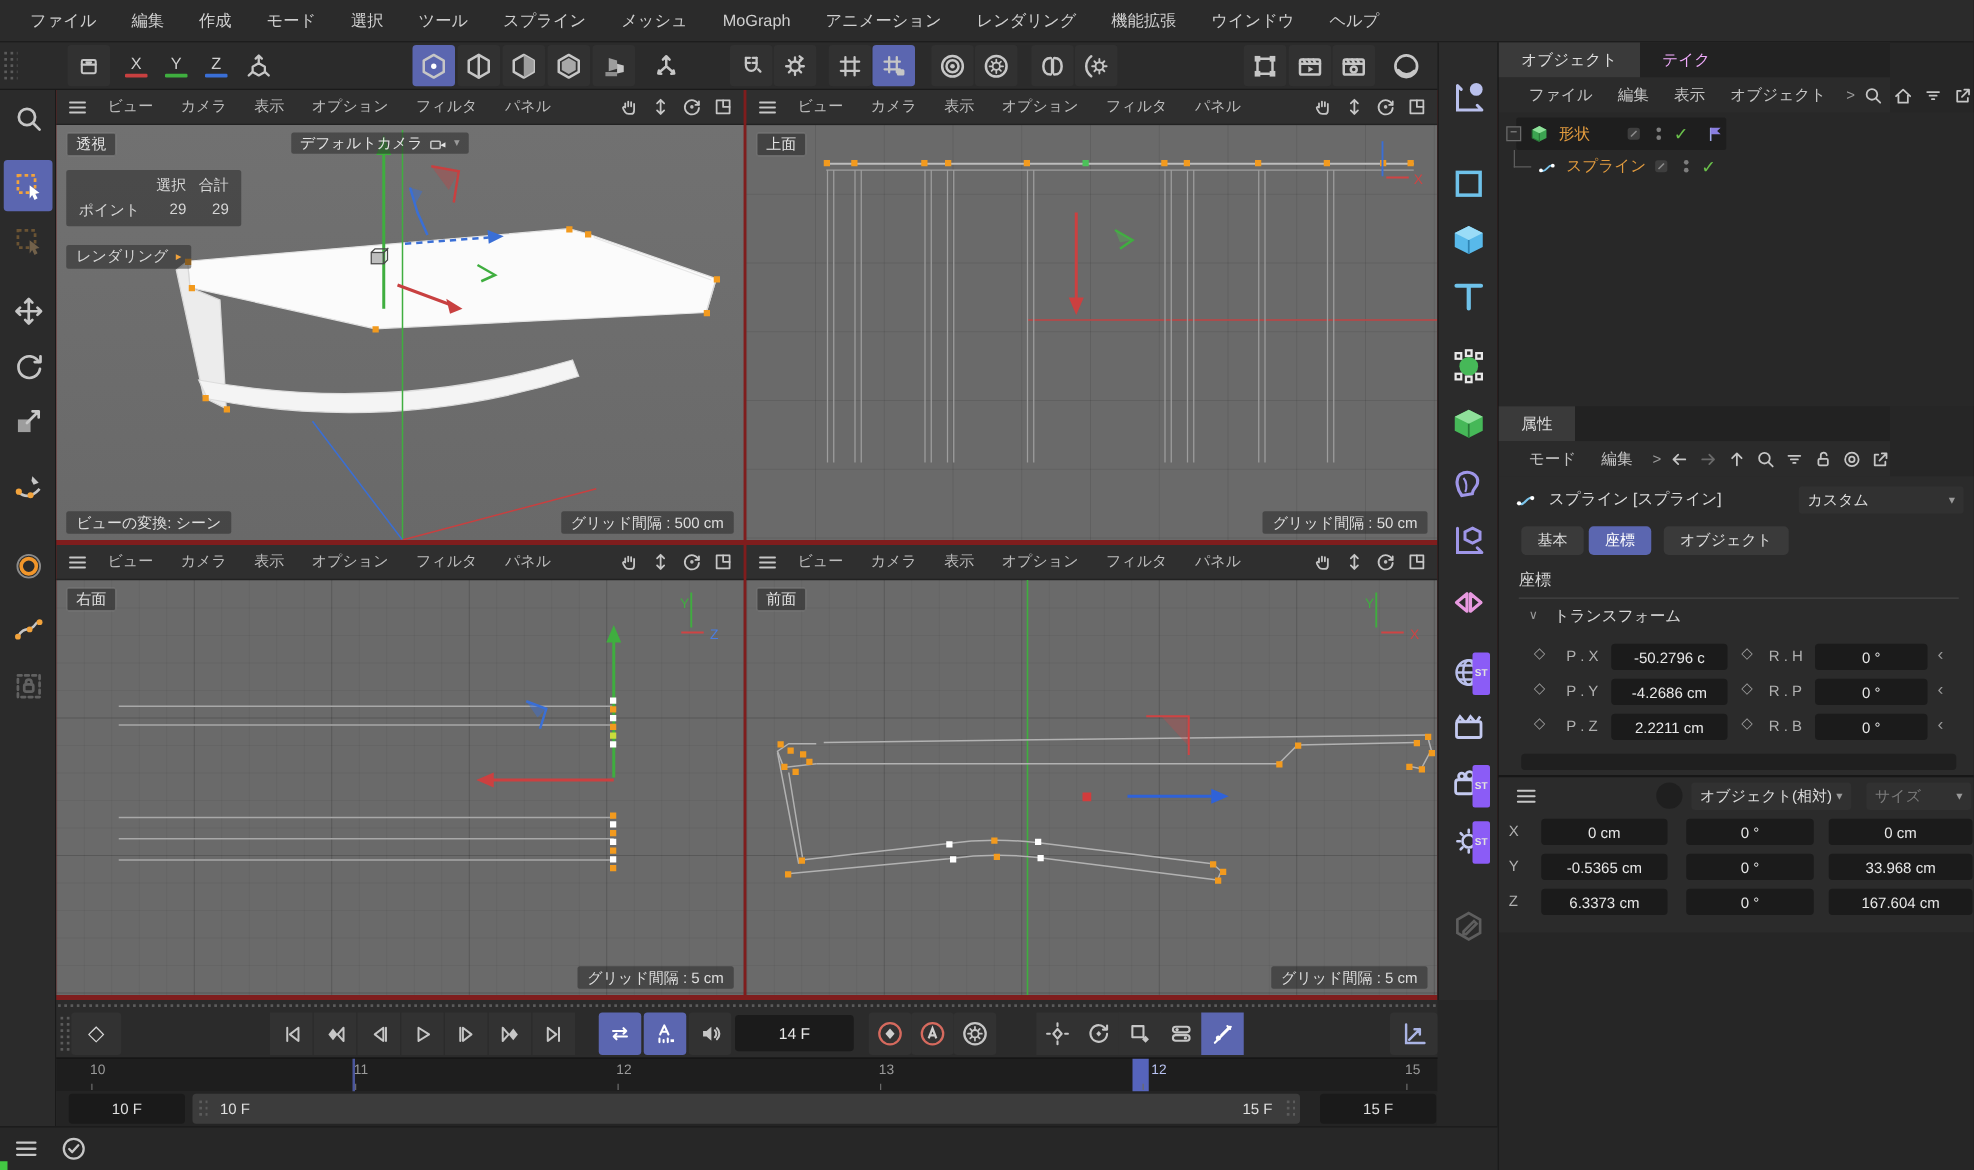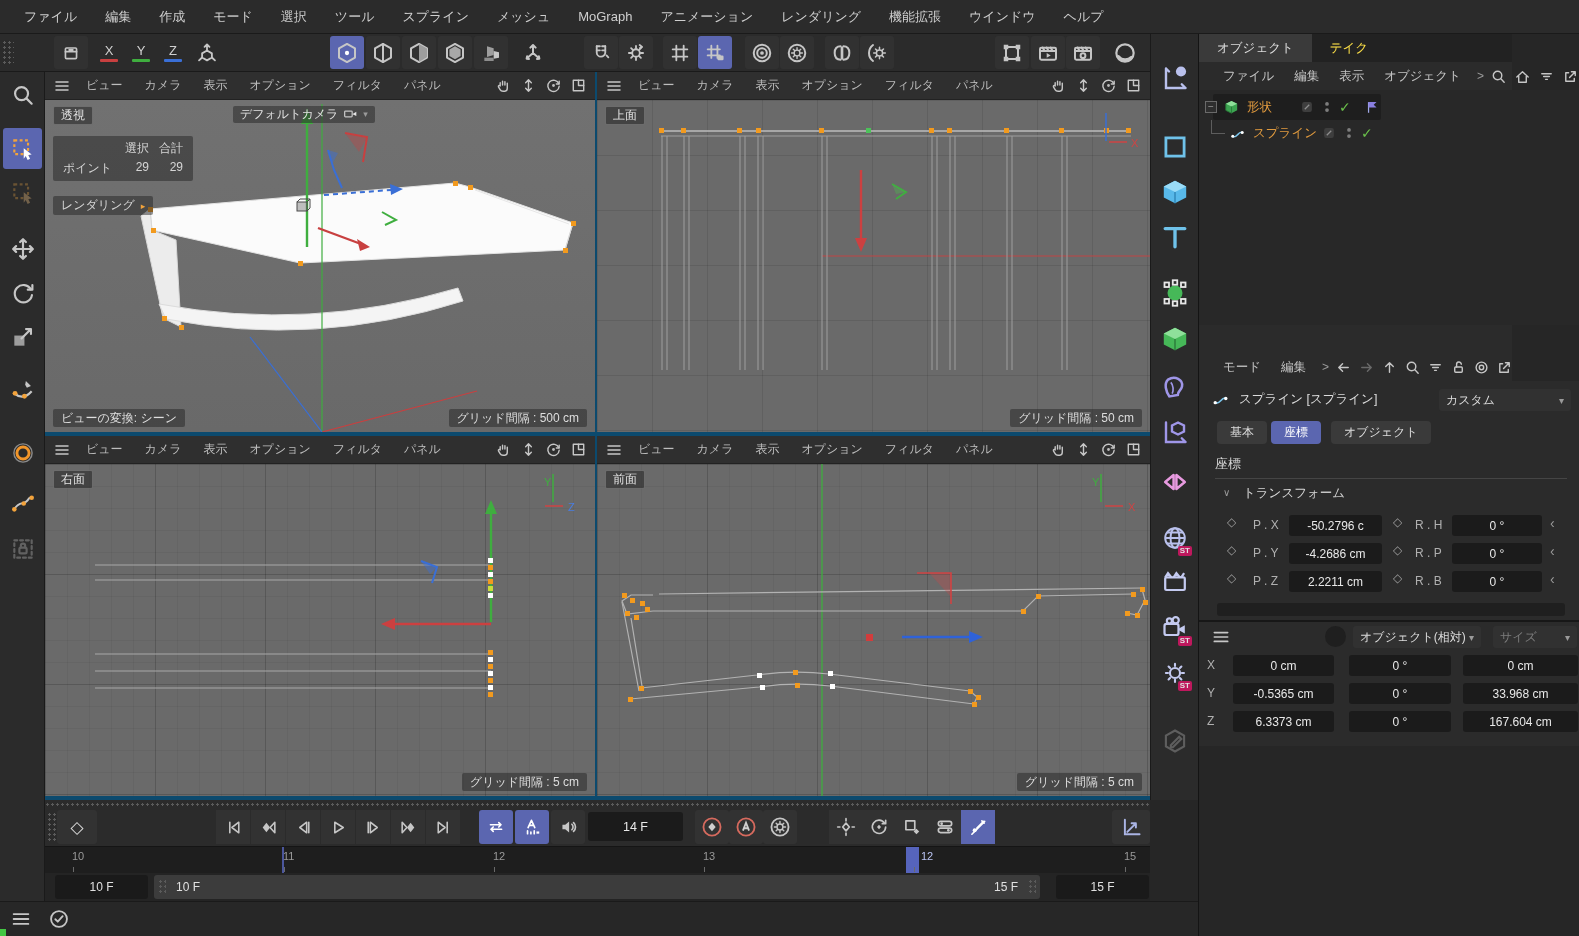--- a/index.html
+++ b/index.html
@@ -19,44 +19,44 @@
 .tbtn.blue{background:#5b66b0}
 .tbtn.flat{background:transparent}
 .xyz{font-size:13px;color:#d0d0d0;flex-direction:column;gap:1px}
 .xyz .ul{width:18px;height:3px;border-radius:1px}
 .dotgrip{background-image:radial-gradient(circle,#5b5b5b 1px,transparent 1.2px);background-size:5px 5px}
 
 #left-toolbar{left:0;top:72px;width:45px;height:829px;background:#2b2b2b;border-right:1px solid #1a1a1a}
 .ltbtn{position:absolute;left:3px;width:39px;height:41px;display:flex;align-items:center;justify-content:center;border-radius:3px}
 .ltbtn.blue{background:#5b66b0}
 
-#viewports{left:45px;top:72px;width:1277px;height:728px;background:#0c4a6e}
+#viewports{left:45px;top:72px;width:1277px;height:728px;background:#7f1d1d}
 .vp{position:absolute;overflow:hidden}
 .vp-menu{position:absolute;left:0;top:0;right:0;height:28px;background:#2f2f2f;border-bottom:1px solid #222;display:flex;align-items:center;font-size:12px;color:#bdbdbd}
 .vp-menu .mi{padding:0 11px;white-space:nowrap}
 .vp-menu .vicons{margin-left:auto;display:flex;gap:8px;padding-right:8px}
 .vp-canvas{position:absolute;left:0;top:28px;right:0;bottom:0;overflow:hidden}
 .persp-bg{background:linear-gradient(#717171,#696969)}
 .grid50{background:linear-gradient(rgba(0,0,0,.09) 1px,transparent 1px) 0 0/55px 55px,linear-gradient(90deg,rgba(0,0,0,.09) 1px,transparent 1px) 0 0/55px 55px,#6a6a6a}
 .grid5{background:linear-gradient(rgba(0,0,0,.13) 1px,transparent 1px) 0 0/110px 110px,linear-gradient(90deg,rgba(0,0,0,.13) 1px,transparent 1px) 0 0/110px 110px,linear-gradient(rgba(0,0,0,.05) 1px,transparent 1px) 0 0/22px 22px,linear-gradient(90deg,rgba(0,0,0,.05) 1px,transparent 1px) 0 0/22px 22px,#6a6a6a}
 .vp-label{position:absolute;top:6px;left:8px;background:rgba(42,42,42,.6);border:1px solid rgba(255,255,255,.22);padding:0 7px;border-radius:2px;font-size:12px;color:#e3e3e3;line-height:17px}
 .grid-label{position:absolute;bottom:5px;right:8px;background:rgba(42,42,42,.55);padding:0 8px;border-radius:2px;font-size:12px;color:#dedede;line-height:18px}
 .status-left{position:absolute;bottom:5px;left:8px;background:rgba(42,42,42,.55);padding:0 8px;border-radius:2px;font-size:12px;color:#dedede;line-height:18px}
-.cam-label{position:absolute;top:6px;left:188px;display:flex;align-items:flex-start;gap:5px;background:rgba(42,42,42,.55);padding:0 7px;border-radius:2px;font-size:12px;color:#e3e3e3;line-height:17px}
+.cam-label{position:absolute;top:6px;left:188px;display:flex;align-items:flex-end;gap:5px;background:rgba(42,42,42,.55);padding:0 7px;border-radius:2px;font-size:12px;color:#e3e3e3;line-height:17px}
 .hud{position:absolute;top:36px;left:8px;background:rgba(35,35,35,.5);padding:4px 10px;border-radius:2px;font-size:12px;color:#d6d6d6;display:grid;grid-template-columns:56px 30px 34px;row-gap:3px}
 .hud .r{text-align:right}
 .tool-tag{position:absolute;top:96px;left:8px;background:rgba(35,35,35,.5);padding:1px 8px;border-radius:2px;font-size:12px;color:#d6d6d6;display:flex;align-items:center;gap:6px}
 
 #right-toolbar{left:1150px;top:34px;width:48px;height:766px;background:#2b2b2b;border-left:1px solid #1a1a1a}
 .rtbtn{position:absolute;left:4px;width:40px;height:42px;display:flex;align-items:center;justify-content:center}
-.stb{position:absolute;right:3px;bottom:3px;background:#be185d;color:#e0e0e0;font-size:8px;line-height:10px;padding:0 2px;border-radius:2px;font-weight:bold}
+.stb{position:absolute;right:3px;bottom:3px;background:#8b5cf6;color:#e0e0e0;font-size:8px;line-height:10px;padding:12px 2px;border-radius:2px;font-weight:bold}
 
 #right-panel{left:1198px;top:34px;width:314px;height:902px;background:#2b2b2b;border-left:1px solid #141414}
 .tabbar{position:absolute;left:0;right:0;height:28px;background:#222;display:flex}
-.tab{padding:0 18px;line-height:28px;font-size:12.5px;color:#fde047;white-space:nowrap}
+.tab{padding:0 18px;line-height:28px;font-size:12.5px;color:#f0abfc;white-space:nowrap}
 .tab.active{background:#3a3a3a;color:#ddd}
 .pmenu{position:absolute;left:0;right:0;height:28px;display:flex;align-items:center;font-size:12.5px;color:#c4c4c4;background:#2b2b2b}
 .pmenu .mi{padding:0 10px;white-space:nowrap}
 .field{position:absolute;background:#1b1b1b;border-radius:3px;color:#e8e8e8;font-size:12px;display:flex;align-items:center;justify-content:center;height:21px}
 .flabel{position:absolute;font-size:12px;color:#b0b0b0;line-height:21px}
 .glyph{color:#9a9a9a;font-size:12px}
 .tabbtn{position:absolute;height:23px;background:#3a3a3a;border-radius:4px;padding:0 13px;font-size:12px;color:#ddd;display:flex;align-items:center;white-space:nowrap}
 .tabbtn.active{background:#5b66b0;color:#fff}
 .dd{position:absolute;height:22px;background:#313131;border-radius:3px;display:flex;align-items:center;justify-content:space-between;padding:0 7px;font-size:12px;color:#ddd}
 .dd .caret{color:#9a9a9a;font-size:10px}
@@ -890,20 +890,23 @@
         <svg width="16" height="16" viewBox="0 0 18 18">
             <use href="#s-slashbox"></use>
           </svg>
         <svg width="16" height="16" viewBox="0 0 18 18" style="margin-left:4px">
             <use href="#s-dots2"></use>
           </svg>
         <span style="color:#6abf4b;font-size:14px;margin-left:4px">✓</span>
       </div>
     </div>
 
+    <div class="tabbar" style="top:291px">
+      <span class="tab active">属性</span>
+    </div>
     <div class="pmenu" style="top:319px">
       <svg class="i" width="18" height="18" viewBox="0 0 18 18" style="margin:0 4px 0 10px">
           <use href="#s-menu"></use>
         </svg>
       <span class="mi">モード</span>
       <span class="mi">編集</span>
       <span class="glyph" style="padding:0 6px">&gt;</span>
       <span style="margin-left:auto;display:flex;gap:6px;padding-right:6px">
         <svg class="i" width="17" height="17" viewBox="0 0 18 18">
             <use href="#s-arrow-left"></use>

